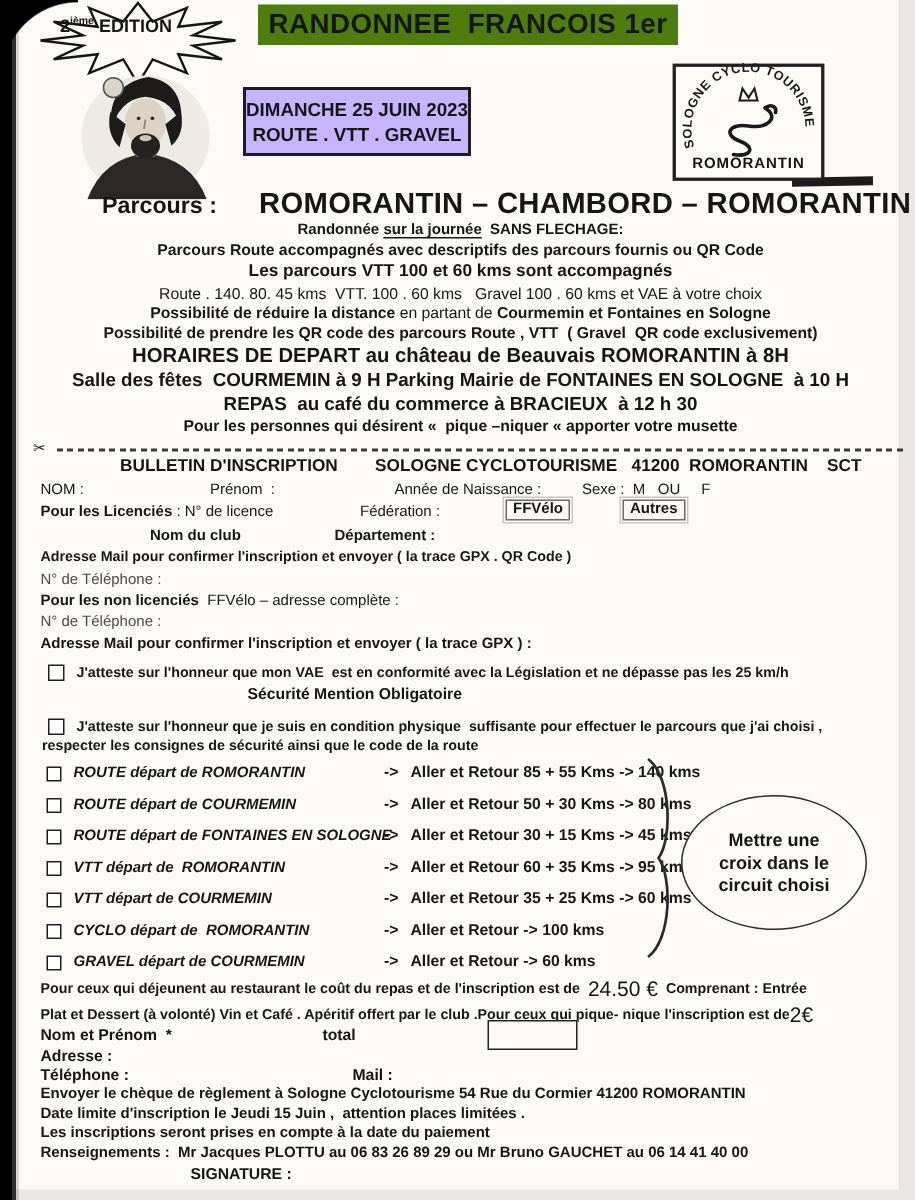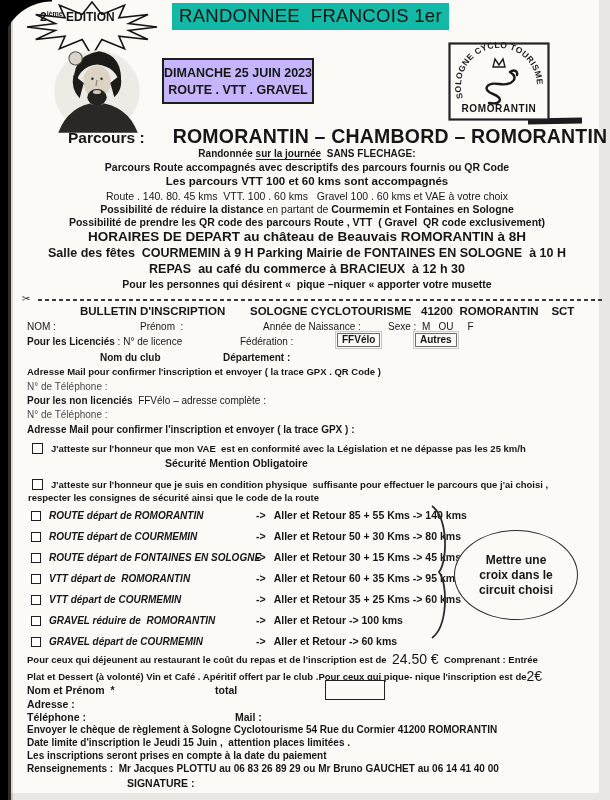--- a/index.html
+++ b/index.html
@@ -16,22 +16,22 @@
 
   .abs { position:absolute; white-space:pre; }
   .ctr { left:16px; right:12px; text-align:center; }
   .b { font-weight:bold; }
   .gray { color:#4a4a49; }
   .u { text-decoration:underline; text-underline-offset:2px; }
 
   .edition-burst { position:absolute; left:22px; top:0; width:140px; height:58px; }
   .edition-text { position:absolute; left:40px; top:10px; font-weight:bold; font-size:12px; white-space:pre; }
   .edition-text sup { font-size:7px; }
-  .doc-title { position:absolute; left:172px; top:3px; font-weight:normal; font-size:18.5px;
-    background:#14b8a6; padding:2px 7px 3px 7px; letter-spacing:.3px; white-space:pre; }
+  .doc-title { position:absolute; left:172px; top:3px; font-weight:bold; font-size:18.5px;
+    background:#4d7c0f; padding:2px 7px 3px 7px; letter-spacing:.3px; white-space:pre; }
 
   .portrait { position:absolute; left:46px; top:44px; width:102px; height:89px; }
   .date-box { position:absolute; left:162px; top:58px; width:148px; height:42px; border:2px solid #1d1d1d;
     display:flex; flex-direction:column; justify-content:center; align-items:center; gap:3px;
     font-weight:bold; font-size:12.5px; background:#c4b5fd; }
   .stamp { position:absolute; left:448px; top:42px; width:102px; height:79px; }
 
   .parcours-line { position:absolute; left:68px; top:125px; display:flex; align-items:baseline; gap:28px; white-space:pre; }
   .parcours-label { font-weight:bold; font-size:15.5px; }
   .parcours-route { font-weight:bold; font-size:19.5px; letter-spacing:.2px; }
@@ -197,21 +197,21 @@
     <span class="cdetail">Aller et Retour 60 + 35 Kms -&gt; 95 kms</span>
   </div>
   <div class="circuit" style="top:593px">
     <span class="cb"></span>
     <span class="clabel">VTT départ de COURMEMIN</span>
     <span class="carrow">-&gt;</span>
     <span class="cdetail">Aller et Retour 35 + 25 Kms -&gt; 60 kms</span>
   </div>
   <div class="circuit" style="top:614px">
     <span class="cb"></span>
-    <span class="clabel">GRAVEL réduire de  ROMORANTIN</span>
+    <span class="clabel">CYCLO départ de  ROMORANTIN</span>
     <span class="carrow">-&gt;</span>
     <span class="cdetail">Aller et Retour -&gt; 100 kms</span>
   </div>
   <div class="circuit" style="top:635px">
     <span class="cb"></span>
     <span class="clabel">GRAVEL départ de COURMEMIN</span>
     <span class="carrow">-&gt;</span>
     <span class="cdetail">Aller et Retour -&gt; 60 kms</span>
   </div>
 

